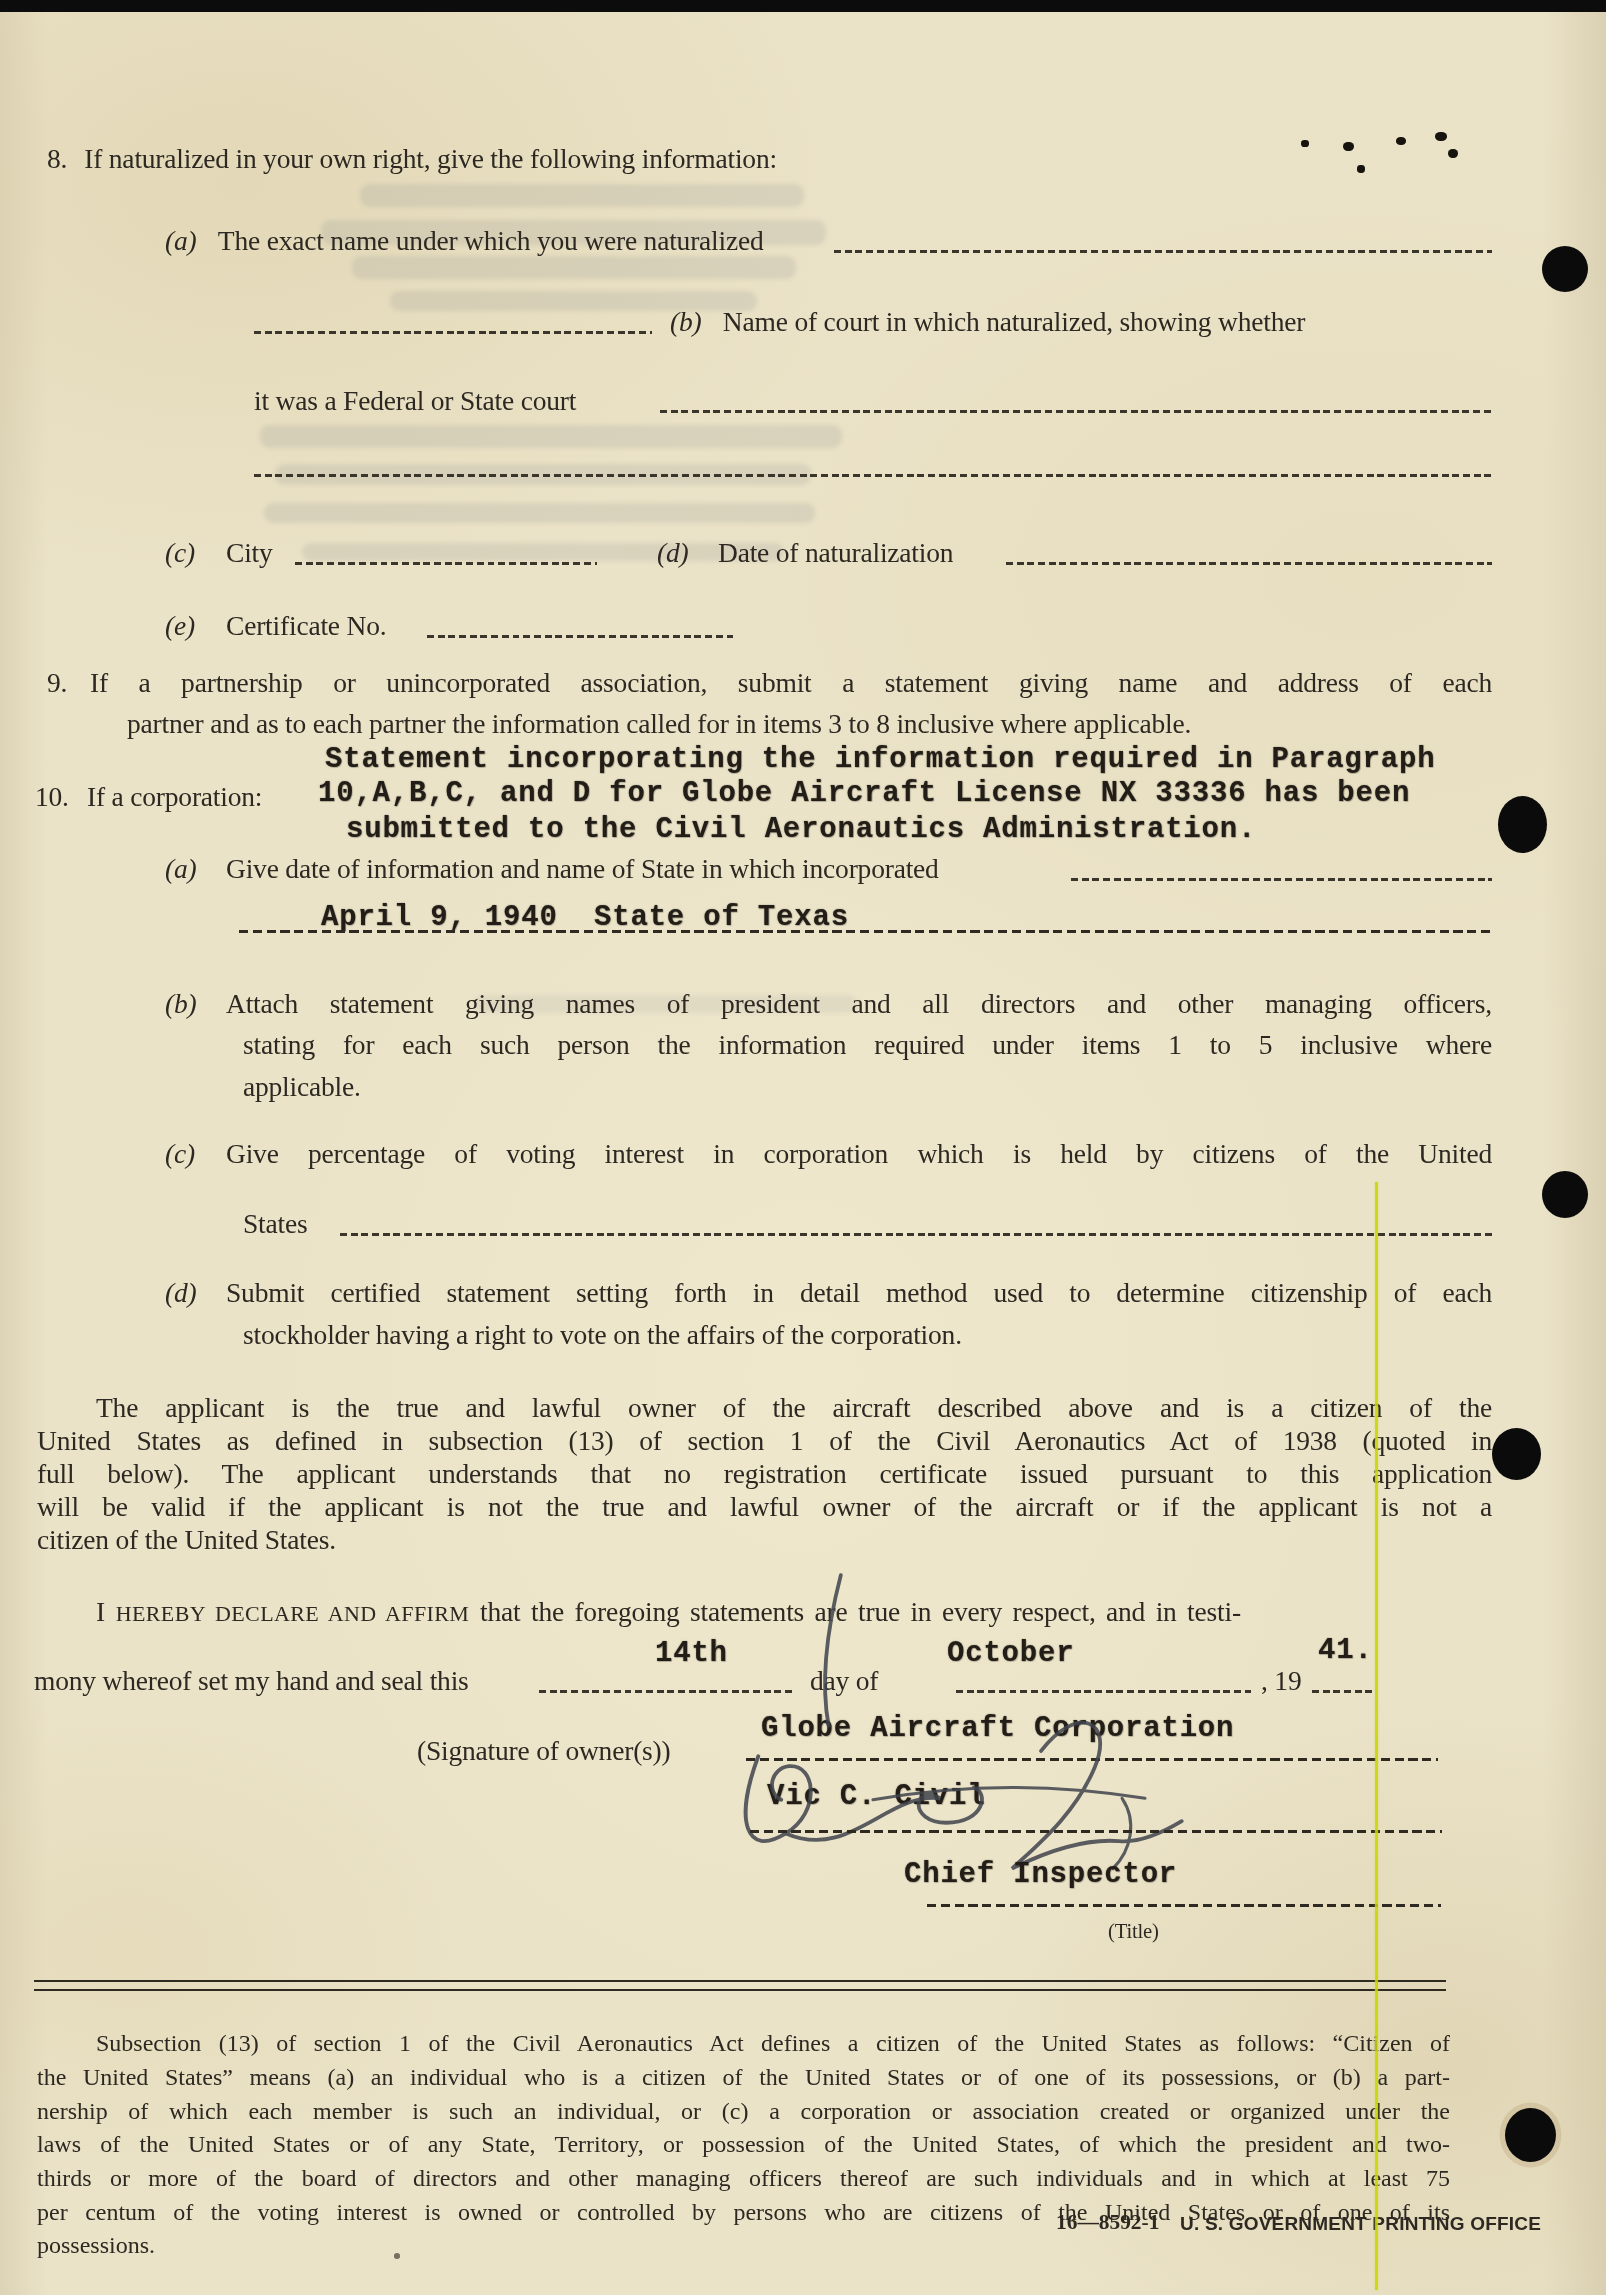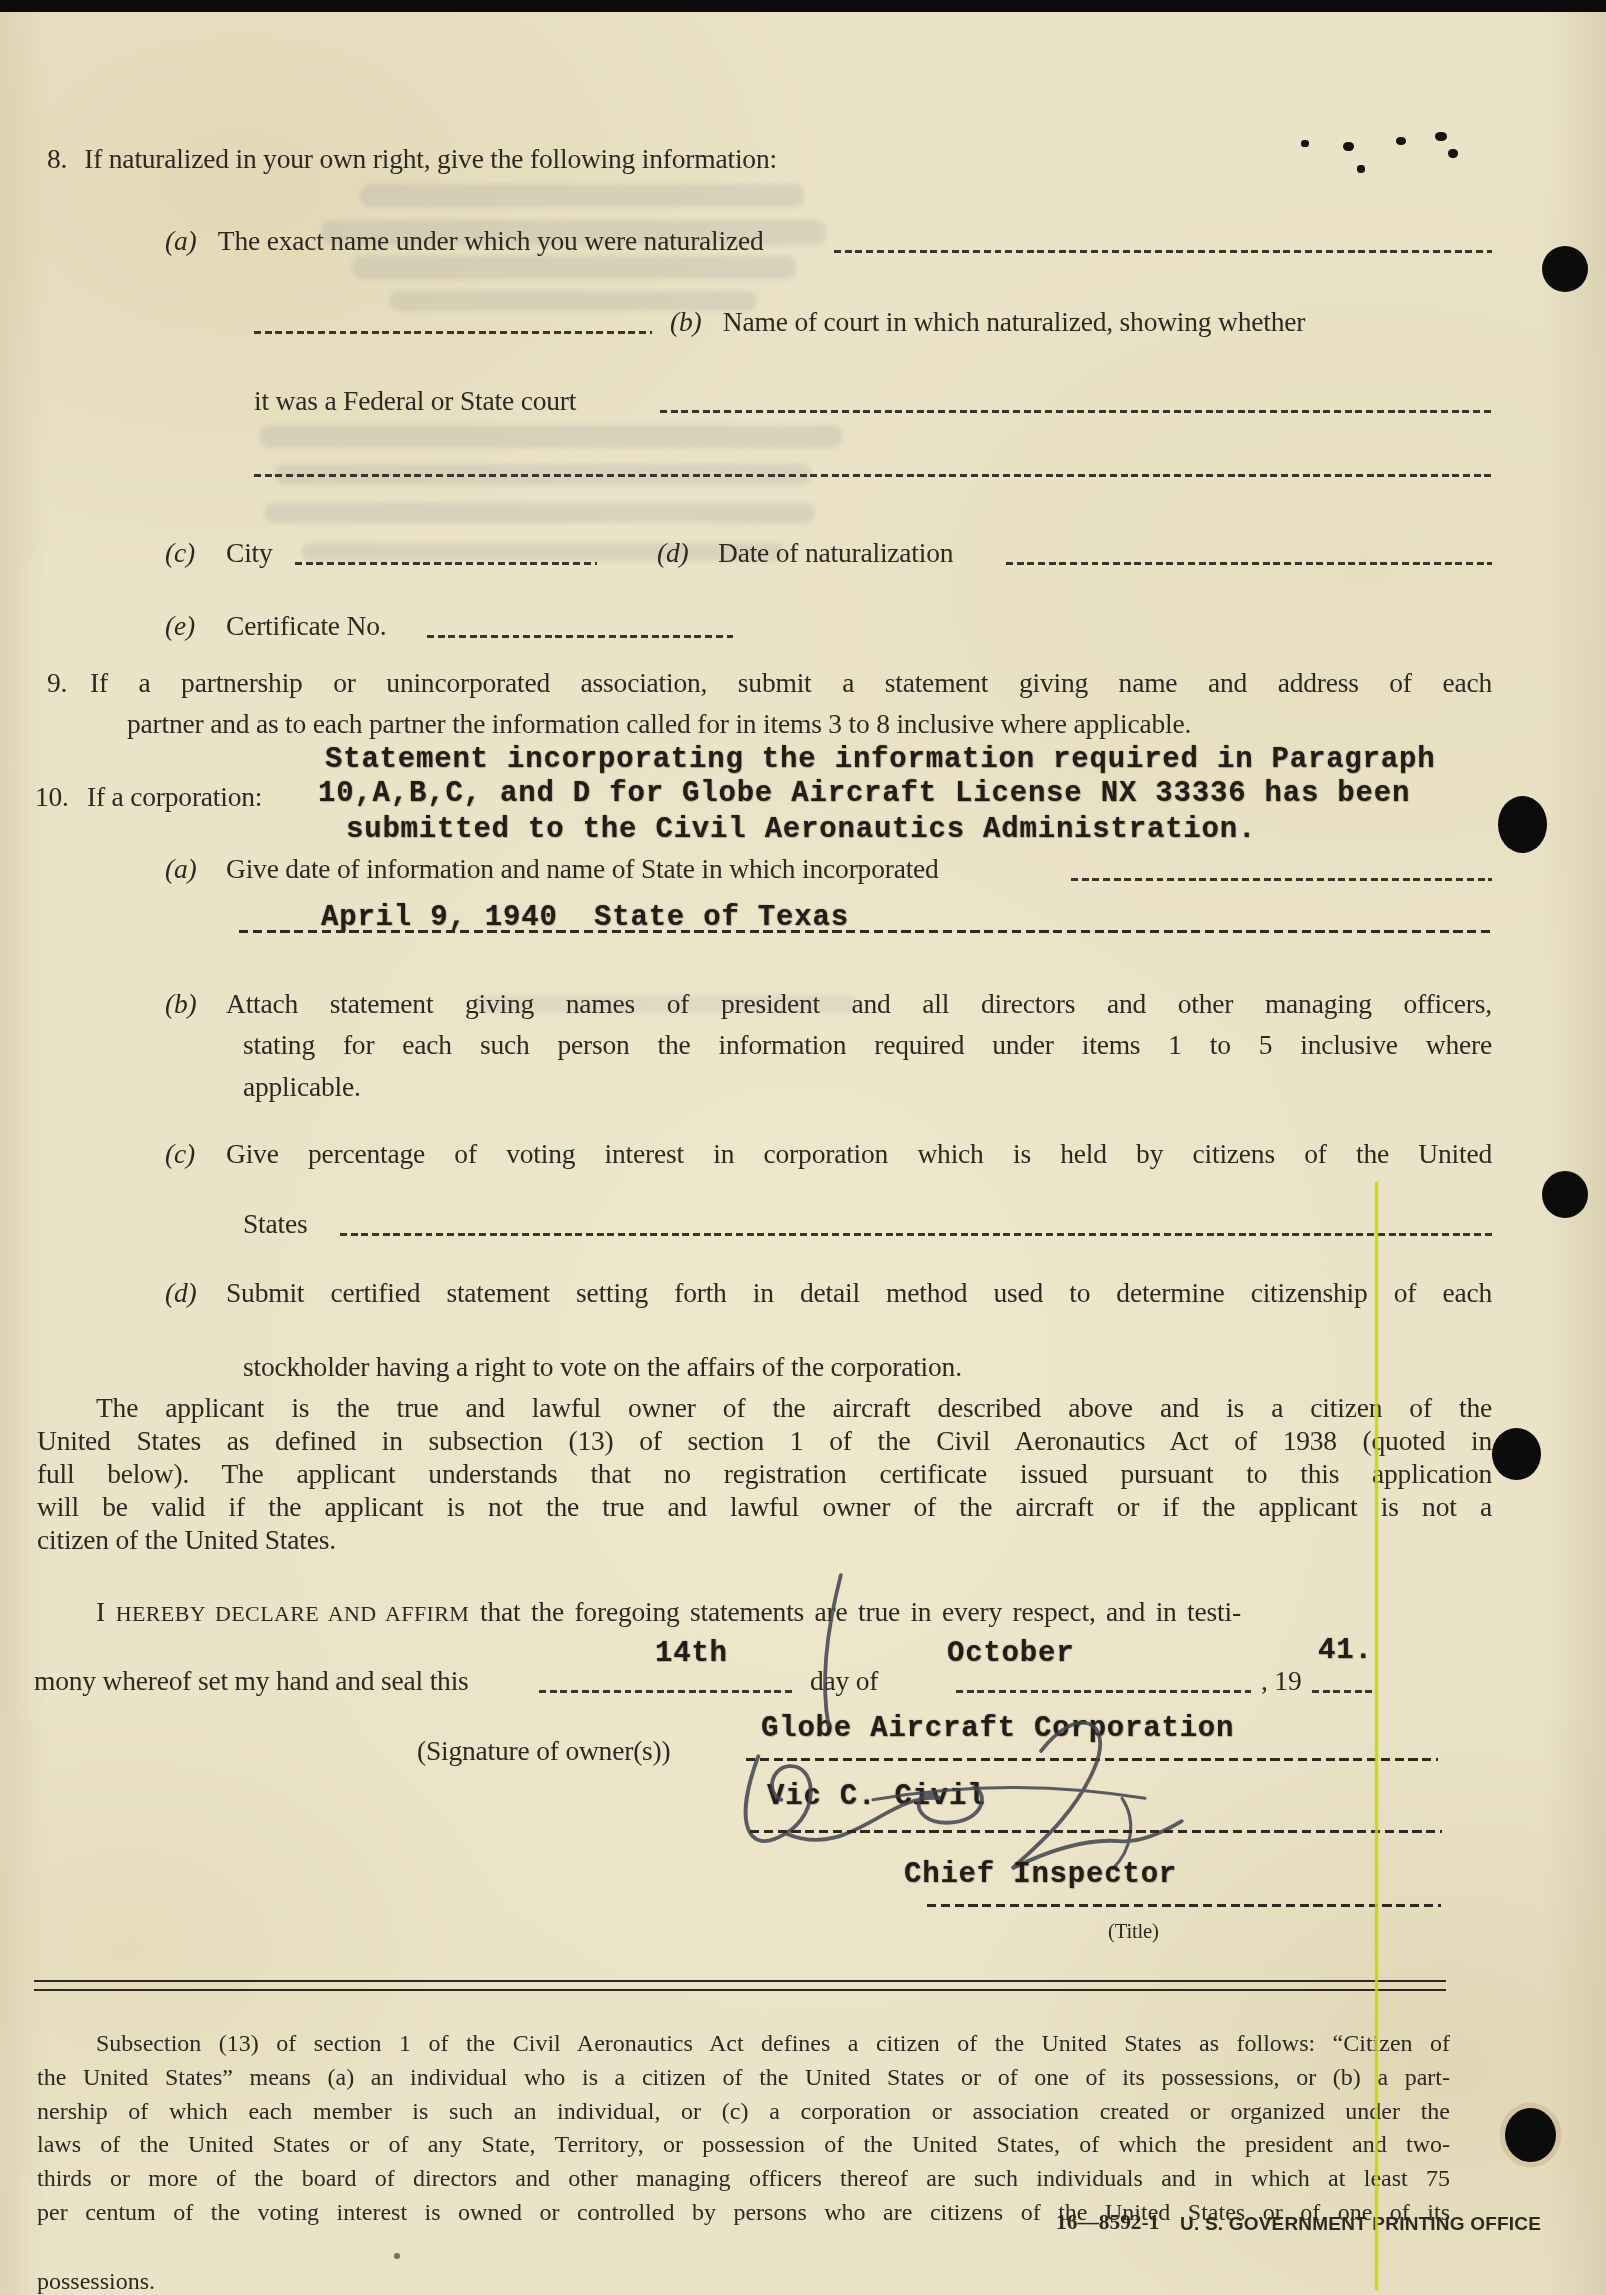--- a/index.html
+++ b/index.html
@@ -105,21 +105,21 @@
   <div class="abs serif just" style="left:243px;top:1028px;width:1249px;">stating for each such person the information required under items 1 to 5 inclusive where</div>
   <div class="abs serif" style="left:243px;top:1070px;">applicable.</div>
 
   <div class="abs serif it" style="left:165px;top:1137px;">(c)</div>
   <div class="abs serif just" style="left:226px;top:1137px;width:1266px;">Give percentage of voting interest in corporation which is held by citizens of the United</div>
   <div class="abs serif" style="left:243px;top:1207px;">States</div>
   <div class="dots" style="left:340px;top:1233px;width:1152px;"></div>
 
   <div class="abs serif it" style="left:165px;top:1276px;">(d)</div>
   <div class="abs serif just" style="left:226px;top:1276px;width:1266px;">Submit certified statement setting forth in detail method used to determine citizenship of each</div>
-  <div class="abs serif" style="left:243px;top:1318px;margin-top:32px;">stockholder having a right to vote on the affairs of the corporation.</div>
+  <div class="abs serif" style="left:243px;top:1318px;">stockholder having a right to vote on the affairs of the corporation.</div>
 
   <div class="abs serif just" style="left:96px;top:1391px;width:1396px;">The applicant is the true and lawful owner of the aircraft described above and is a citizen of the</div>
   <div class="abs serif just" style="left:37px;top:1424px;width:1455px;">United States as defined in subsection (13) of section 1 of the Civil Aeronautics Act of 1938 (quoted in</div>
   <div class="abs serif just" style="left:37px;top:1457px;width:1455px;">full below). The applicant understands that no registration certificate issued pursuant to this application</div>
   <div class="abs serif just" style="left:37px;top:1490px;width:1455px;">will be valid if the applicant is not the true and lawful owner of the aircraft or if the applicant is not a</div>
   <div class="abs serif" style="left:37px;top:1523px;">citizen of the United States.</div>
 
   <div class="abs serif" style="left:96px;top:1595px;word-spacing:3.8px;">
     <span>I</span><span class="sc" style="margin-left:10.7px">HEREBY DECLARE AND AFFIRM</span><span style="margin-left:10.7px">that the foregoing statements are true in every respect, and in testi-</span>
   </div>
@@ -156,21 +156,21 @@
   <div class="abs serif" style="left:1108px;top:1919px;font-size:20.7px;">(Title)</div>
 
   <div class="dblrule" style="left:34px;top:1980px;width:1412px;"></div>
 
   <div class="abs fine just" style="left:96px;top:2029px;width:1354px;">Subsection (13) of section 1 of the Civil Aeronautics Act defines a citizen of the United States as follows: “Citizen of</div>
   <div class="abs fine just" style="left:37px;top:2063px;width:1413px;">the United States” means (a) an individual who is a citizen of the United States or of one of its possessions, or (b) a part-</div>
   <div class="abs fine just" style="left:37px;top:2097px;width:1413px;">nership of which each member is such an individual, or (c) a corporation or association created or organized under the</div>
   <div class="abs fine just" style="left:37px;top:2130px;width:1413px;">laws of the United States or of any State, Territory, or possession of the United States, of which the president and two-</div>
   <div class="abs fine just" style="left:37px;top:2164px;width:1413px;">thirds or more of the board of directors and other managing officers thereof are such individuals and in which at least 75</div>
   <div class="abs fine just" style="left:37px;top:2198px;width:1413px;">per centum of the voting interest is owned or controlled by persons who are citizens of the United States or of one of its</div>
-  <div class="abs fine" style="left:37px;top:2231px;margin-top:36px;">possessions.</div>
+  <div class="abs fine" style="left:37px;top:2231px;">possessions.</div>
 
   <div class="abs" style="left:1056px;top:2210px;font-family:'Liberation Serif',serif;font-weight:700;font-size:21.4px;color:#2d2922;text-align:center;">16—8592-1</div>
   <div class="abs" style="left:1180px;top:2213px;font-family:'Liberation Sans',sans-serif;font-weight:700;font-size:19px;color:#2d2922;letter-spacing:0.2px;">U. S. GOVERNMENT PRINTING OFFICE</div>
 
   <div class="ylw" style="left:1375px;top:1182px;height:1108px;"></div>
 
   <div class="hole" style="left:1542px;top:246px;width:46px;height:46px;"></div>
   <div class="hole" style="left:1498px;top:796px;width:49px;height:57px;"></div>
   <div class="hole" style="left:1542px;top:1171px;width:46px;height:47px;"></div>
   <div class="hole" style="left:1492px;top:1428px;width:49px;height:52px;"></div>

